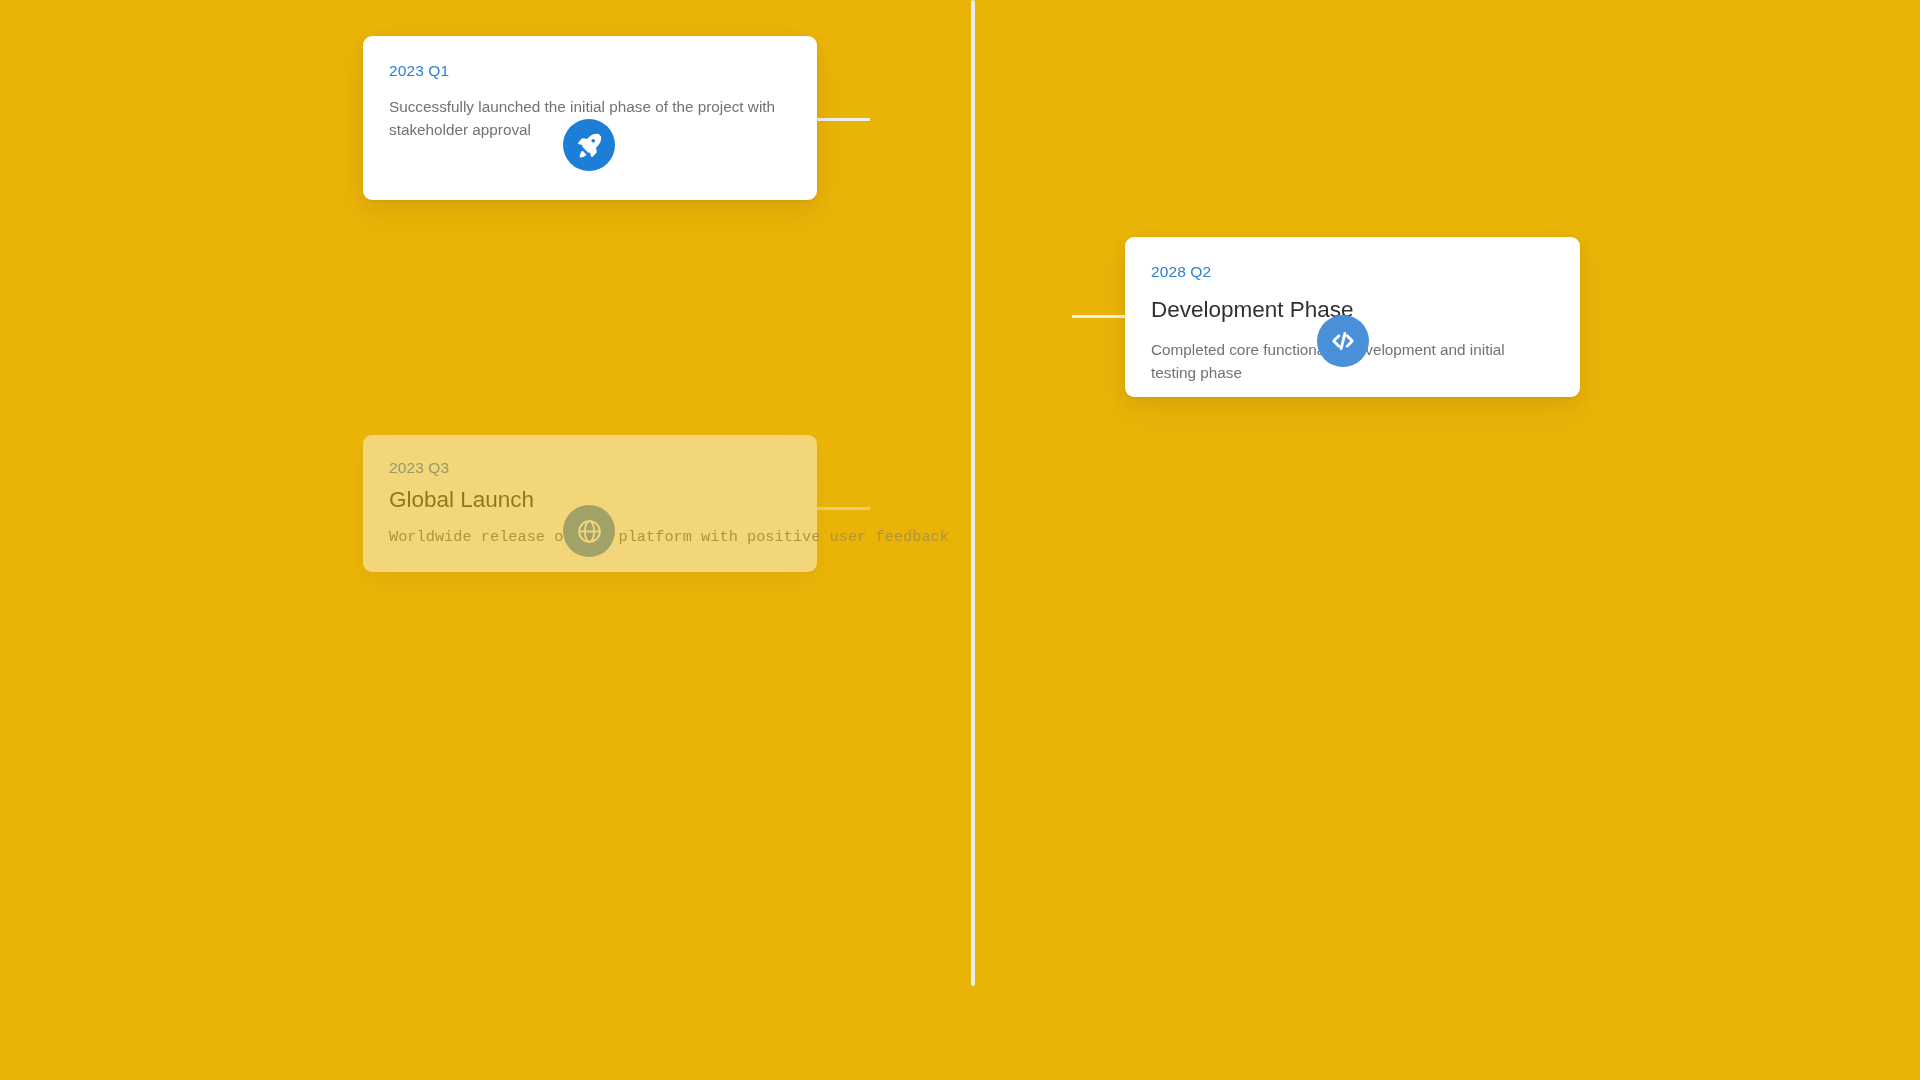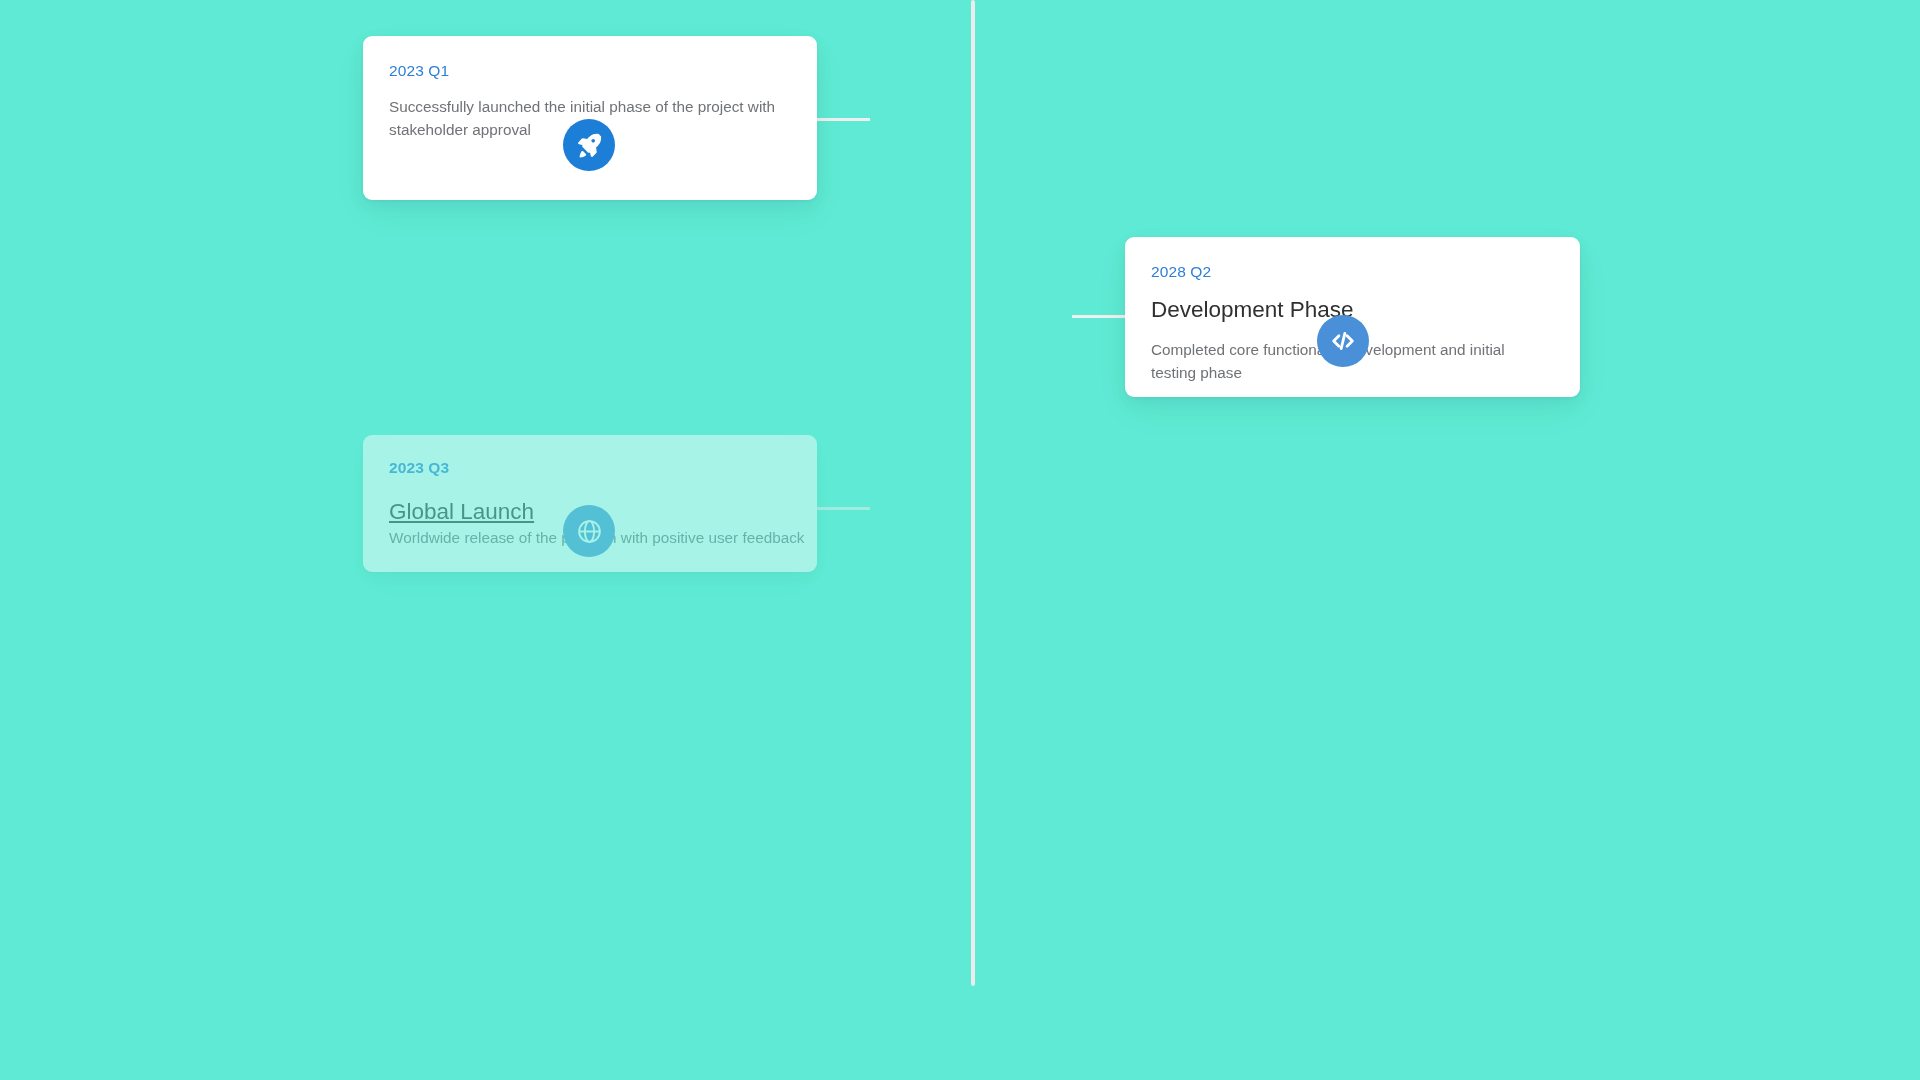--- a/index.html
+++ b/index.html
@@ -13,21 +13,21 @@
     height: 1080px;
     overflow: hidden;
     font-family: "Liberation Sans", sans-serif;
     -webkit-font-smoothing: antialiased;
   }
 
   #timeline-root {
     position: relative;
     width: 1920px;
     height: 1080px;
-    background: #5eead4;
+    background: #eab308;
   }
 
   
   .timeline-axis {
     position: absolute;
     left: 971px;
     top: 0px;
     width: 4px;
     height: 986px;
     background: #ececec;
@@ -113,25 +113,25 @@
   .item-2 .tl-icon     { left: 1317px; top: 315px; background: #4a90d9; }
 
   
   .item-3 { opacity: 0.46; }
   .item-3 .tl-card     { left: 363px;  top: 435px; width: 454px; height: 137px; }
   .item-3 .tl-connector{ left: 817px;  top: 507px; width: 53px;  }
   .item-3 .tl-icon     { left: 563px;  top: 505px; background: #4a90d9; }
 
   .item-3 .tl-date  { color: #2b7fd6; }
   .item-3 .tl-title { color: #303030; }
-  .item-3 .tl-desc  { color: #6f7276; }
+  .item-3 .tl-desc  { color: #6f7276; font-family: Liberation Mono, monospace; }
 
   .item-3 .tl-card-inner { padding: 24px 26px 22px 26px; }
-  .item-3 .tl-date  { margin-bottom: 20px; font-weight: bold; }
-  .item-3 .tl-title { margin-bottom: 0; text-decoration: underline; }
+  .item-3 .tl-date  { margin-bottom: 8px; }
+  .item-3 .tl-title { margin-bottom: 12px; }
   .item-3 .tl-desc  { white-space: nowrap; }
 </style>
 </head>
 <body>
 
 <div id="timeline-root">
 
   <div class="timeline-axis"></div>
 
   <div class="tl-item item-1">

